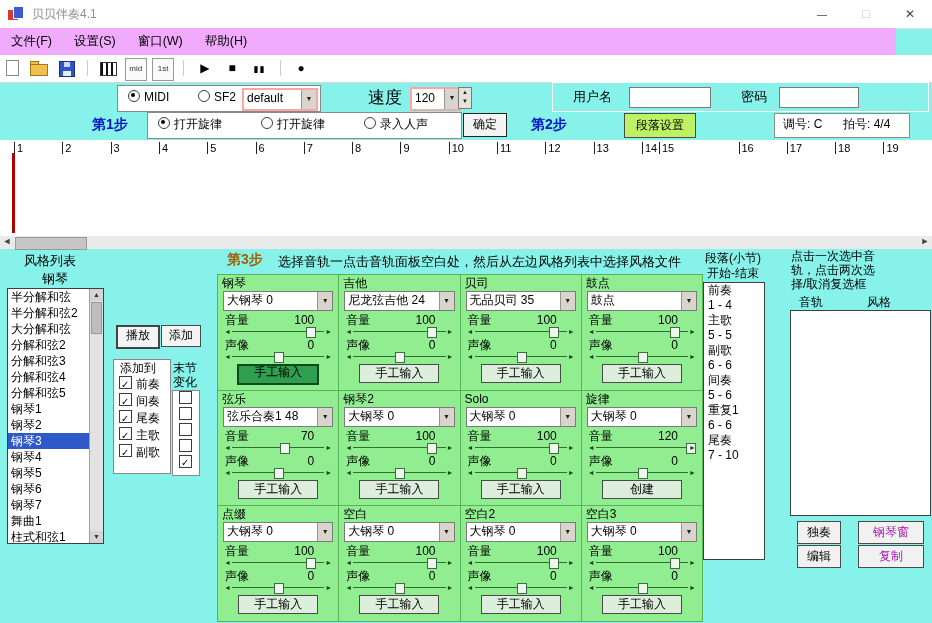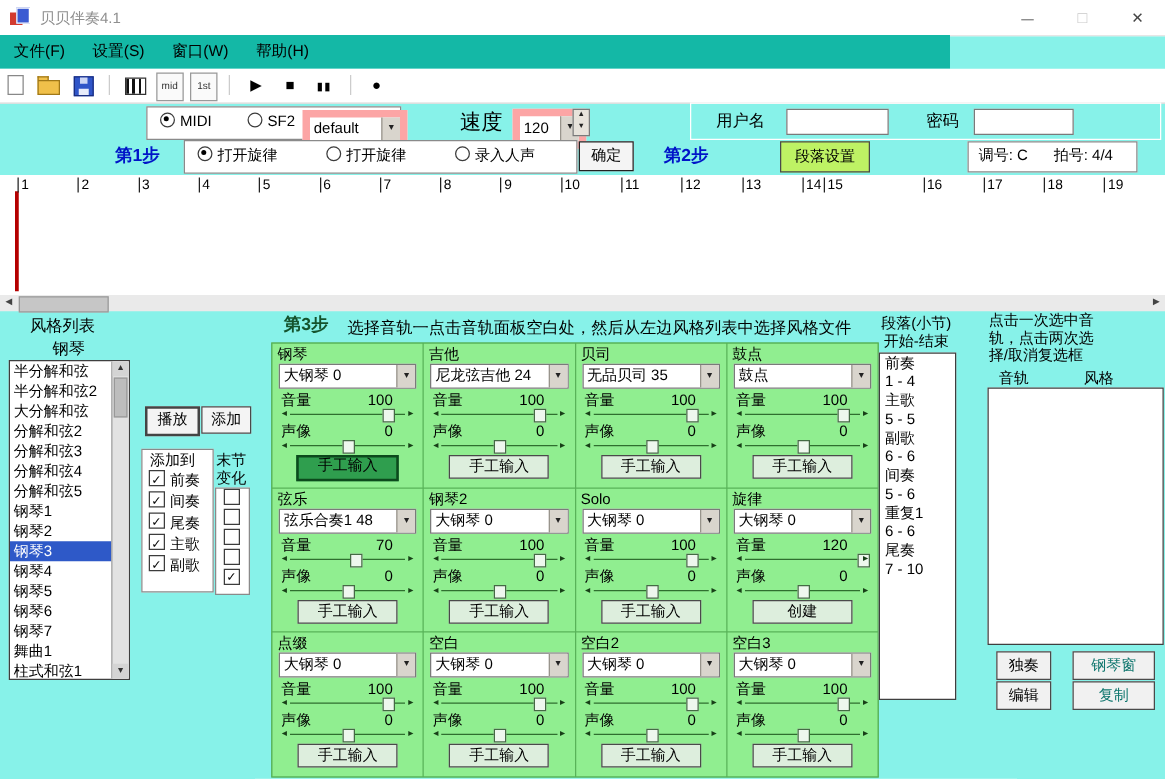--- a/index.html
+++ b/index.html
@@ -9,49 +9,49 @@
   .titlebar{position:absolute;left:0;top:0;width:932px;height:28px;background:#fff;border-bottom:1px solid #e6e6e6}
   .app-icon{position:absolute;left:8px;top:6px;width:16px;height:16px}
   .app-icon .sq1{position:absolute;left:0;top:4px;width:10px;height:10px;background:#d23b2f}
   .app-icon .sq2{position:absolute;left:5px;top:0;width:9px;height:11px;background:#3b5bd2;border:1px solid #fff}
   .title-text{position:absolute;left:32px;top:0;line-height:28px;color:#8f8f8f}
   .winbtn{position:absolute;top:0;width:44px;height:28px;text-align:center;line-height:28px}
   .win-min{right:88px;color:#444}.win-min::after{content:"—";font-size:10px}
   .win-max{right:44px;color:#c9c9c9}.win-max::after{content:"□";font-size:13px}
   .win-close{right:0;color:#444}.win-close::after{content:"✕";font-size:12px}
   
-  .menubar{position:absolute;left:0;top:28px;width:760px;height:27px;background:#14b8a6}
+  .menubar{position:absolute;left:0;top:28px;width:896px;height:27px;background:#f0abfc}
   .menu-item{display:inline-block;padding:0 11px;line-height:27px;font-size:12.5px}
   .toolbar{position:absolute;left:0;top:55px;width:932px;height:27px;background:#fff;border-bottom:1px solid #d8d8d8}
   .tb-icon{display:inline-block;width:22px;height:21px;margin:3px 1px;text-align:center;line-height:21px;vertical-align:top;position:relative}
   .tb-sep{display:inline-block;width:1px;height:16px;background:#ccc;margin:5px 5px;vertical-align:top}
   .ic-page{position:absolute;left:5px;top:2px;width:11px;height:14px;background:#fff;border:1px solid #888}
   .ic-folder{position:absolute;left:2px;top:6px;width:16px;height:10px;background:#F0C04A;border:1px solid #A07818}
   .ic-folder::before{content:"";position:absolute;left:-1px;top:-4px;width:7px;height:2px;background:#F0C04A;border:1px solid #A07818;border-bottom:none}
   .ic-floppy{position:absolute;left:3px;top:3px;width:14px;height:14px;background:#2F55C8;border:1px solid #1a2e80}
   .ic-floppy::before{content:"";position:absolute;left:4px;top:0;width:6px;height:5px;background:#cdd6f4}
   .ic-floppy::after{content:"";position:absolute;left:3px;bottom:0;width:8px;height:5px;background:#e8ecfa}
   .ic-piano{position:absolute;left:3px;top:4px;width:15px;height:12px;border:1px solid #333;background:repeating-linear-gradient(90deg,#111 0 2px,#fff 2px 5px)}
   .ic-txt{border:1px solid #999;font-size:8px;line-height:19px;width:20px;color:#333;background:#fafafa}
   .ic-play::after{content:"▶";font-size:12px}
   .ic-stop::after{content:"■";font-size:12px}
   .ic-pause::after{content:"▮▮";font-size:9px;letter-spacing:1px}
   .ic-rec::after{content:"●";font-size:12px}
   
   .lbl{position:absolute;white-space:nowrap}
   .blue{color:#0014c8;font-weight:bold;font-size:14px}
-  .red-step{color:#14532d;font-weight:bold;font-size:14px}
+  .red-step{color:#a16207;font-weight:bold;font-size:14px}
   .frame{position:absolute;background:#fff;border:1px solid #8a8a8a}
   .radio{display:inline-block;width:10px;height:10px;border:1px solid #3c3c3c;border-radius:50%;background:#fff;vertical-align:-1px;position:relative;margin-right:4px}
   .radio.sel::after{content:"";position:absolute;left:2px;top:2px;width:4px;height:4px;border-radius:50%;background:#000}
   .cb{display:inline-block;width:11px;height:11px;border:1px solid #3c3c3c;background:#fff;vertical-align:-1px;margin-right:4px;position:relative}
   .cb.on::after{content:"✓";font-size:10px;position:absolute;left:1px;top:-1px}
   .btn{position:absolute;background:#f4f4f4;border:1px solid #4a4a4a;text-align:center}
   .input{position:absolute;background:#fff;border:1px solid #7a7a7a}
-  .combo{position:absolute;background:#fff;border:6px solid #fca5a5}
+  .combo{position:absolute;background:#fff;border:2px solid #fca5a5}
   .t-combo{position:relative;margin:0 5px 2px;height:18px;background:#fff;border:1px solid #7a7a7a}
   .ctext{display:block;padding:0 16px 0 3px;line-height:17px;font-size:12px;white-space:nowrap;overflow:hidden}
   .carrow{position:absolute;right:0;top:0;bottom:0;width:14px;background:#d9d5cd;border-left:1px solid #98948c}
   .carrow::after{content:"▼";font-size:7px;color:#222;display:block;text-align:center;line-height:17px}
   .spinbox{position:absolute;border:1px solid #7a7a7a;background:#e7e3db;text-align:center}
   .spin-up,.spin-down{display:block;height:9px;font-size:6px;line-height:9px;color:#222}
   .spin-up::after{content:"▲"}.spin-down::after{content:"▼"}
   
   .trackarea{position:absolute;left:0;top:140px;width:932px;height:96px;background:#fff}
   .tick{position:absolute;top:2px;height:12px;border-left:1px solid #222;padding-left:2px;font-size:11px;line-height:12px}
@@ -82,21 +82,21 @@
   .sa{position:absolute;top:0;width:9px;height:10px;font-size:7px;line-height:10px;color:#173f17;text-align:center}
   .sa.l{left:0}.sa.l::after{content:"◄"}
   .sa.r{right:0}.sa.r::after{content:"►"}
   .sline{position:absolute;left:9px;right:9px;top:4px;height:1px;background:#2f6f2f}
   .sthumb{position:absolute;top:0;width:8px;height:9px;background:#eef7ee;border:1px solid #446a44}
   .t-btnrow{text-align:center;margin-top:2px}
   .t-btn{display:inline-block;width:78px;height:17px;line-height:16px;background:#ddeedd;border:1px solid #4a4a4a}
   .t-btn.hl{background:#2f9e4e;border:2px solid #0c4a1c;line-height:13px}
   
   .rbtn{position:absolute;width:42px;height:21px;line-height:20px;background:#f1f1f1;border:1px solid #4a4a4a;text-align:center}
-  .rbtn.red{color:#0f766e}
+  .rbtn.red{color:#a21caf}
   .rb0{left:797px;top:521px}.rb1{left:858px;top:521px;width:64px}
   .rb2{left:797px;top:545px}.rb3{left:858px;top:545px;width:64px}
 </style>
 </head>
 <body>
 
 <div id="root">
 
   <div class="titlebar">
     <span class="app-icon">

